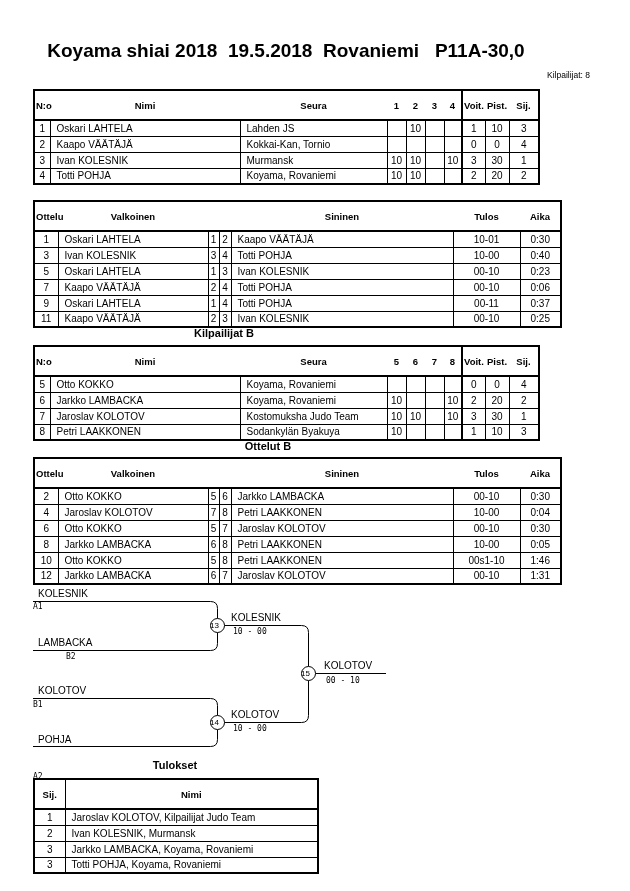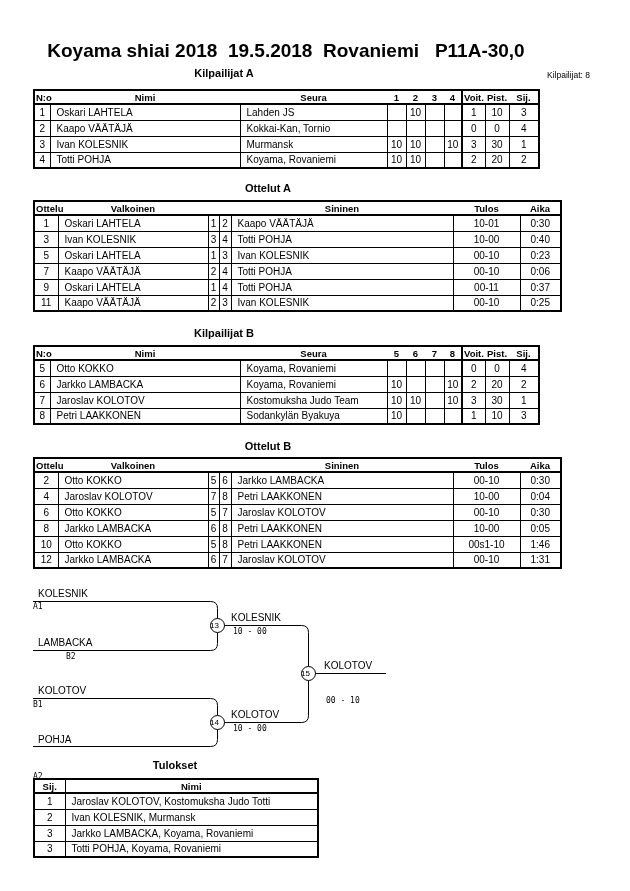--- a/index.html
+++ b/index.html
@@ -9,21 +9,21 @@
 
   .title { position:absolute; left:0; top:40px; width:572px; text-align:center;
            font-size:19px; font-weight:bold; white-space:pre; }
   .subhead { position:absolute; font-size:11px; font-weight:bold; text-align:center; white-space:pre; }
   .count-label { position:absolute; left:440px; top:70px; width:150px; text-align:right; font-size:8.5px; }
 
   table.t { position:absolute; border-collapse:collapse; table-layout:fixed;
             border:2px solid #000; background:#fff; }
   table.t td { border:1px solid #000; height:16px; font-size:10px; padding:0;
                white-space:nowrap; overflow:hidden; }
-  table.t th { border:0; border-bottom:2px solid #000; height:14px; font-size:9.5px;
+  table.t th { border:0; border-bottom:2px solid #000; height:30px; font-size:9.5px;
                padding:0; white-space:nowrap; font-weight:bold; overflow:visible; }
   table.results th { border:1px solid #000; border-bottom:2px solid #000; }
   .sep { border-left:2px solid #000 !important; }
   .l { text-align:left; padding-left:6px !important; }
   .hl { text-align:left; padding-left:1px !important; }
   .c { text-align:center; }
 
   .bk-svg { position:absolute; left:0; top:0; }
   .bk-svg path, .bk-svg circle { stroke:#000; stroke-width:1; fill:none; }
   .bk-svg circle { fill:#fff; }
@@ -32,21 +32,20 @@
              line-height:10px; white-space:pre; }
   .match-no { position:absolute; width:15px; height:14px; text-align:left;
               font-size:8px; line-height:14px; }
 </style>
 </head>
 <body>
 
 <div class="page">
 
   <div class="title">Koyama shiai 2018  19.5.2018  Rovaniemi   P11A-30,0</div>
-  <div class="subhead" style="left:24px;top:67px;width:400px;">Kilpailijat A</div>
   <div class="count-label">Kilpailijat: 8</div>
 
   <table class="t" style="left:33px;top:89px;width:505px;">
     <colgroup>
         <col style="width:16px">
         <col style="width:190px">
         <col style="width:147px">
         <col style="width:19px">
         <col style="width:19px">
         <col style="width:19px">
@@ -114,21 +113,20 @@
         <td class="c">10</td>
         <td class="c"></td>
         <td class="c"></td>
         <td class="c sep">2</td>
         <td class="c">20</td>
         <td class="c">2</td>
       </tr>
     </tbody>
   </table>
 
-  <div class="subhead" style="left:68px;top:182px;width:400px;">Ottelut A</div>
 
   <table class="t" style="left:33px;top:200px;width:527px;">
     <colgroup>
         <col style="width:24px">
         <col style="width:150px">
         <col style="width:11px">
         <col style="width:12px">
         <col style="width:222px">
         <col style="width:67px">
         <col style="width:41px">
@@ -389,39 +387,39 @@
   <div class="match-no" style="left:210px;top:618.5px;">13</div>
   <div class="bk-name" style="left:231px;top:612px;">KOLESNIK</div>
   <div class="bk-mono" style="left:233px;top:627px;">10 - 00</div>
 
   <div class="match-no" style="left:210px;top:715.5px;">14</div>
   <div class="bk-name" style="left:231px;top:709px;">KOLOTOV</div>
   <div class="bk-mono" style="left:233px;top:724px;">10 - 00</div>
 
   <div class="match-no" style="left:301px;top:666.5px;">15</div>
   <div class="bk-name" style="left:324px;top:660px;">KOLOTOV</div>
-  <div class="bk-mono" style="left:326px;top:676px;margin-top:20px;">00 - 10</div>
+  <div class="bk-mono" style="left:326px;top:676px;">00 - 10</div>
 
   <div class="subhead" style="left:25px;top:759px;width:300px;">Tulokset</div>
 
   <table class="t results" style="left:33px;top:778px;width:284px;">
     <colgroup>
         <col style="width:31px">
         <col style="width:253px">
       </colgroup>
     <thead>
       <tr>
         <th class="c">Sij.</th>
         <th class="c">Nimi</th>
       </tr>
     </thead>
     <tbody>
       <tr>
         <td class="c">1</td>
-        <td class="l">Jaroslav KOLOTOV, Kostomuksha Judo Totti</td>
+        <td class="l">Jaroslav KOLOTOV, Kilpailijat Judo Team</td>
       </tr>
       <tr>
         <td class="c">2</td>
         <td class="l">Ivan KOLESNIK, Murmansk</td>
       </tr>
       <tr>
         <td class="c">3</td>
         <td class="l">Jarkko LAMBACKA, Koyama, Rovaniemi</td>
       </tr>
       <tr>

